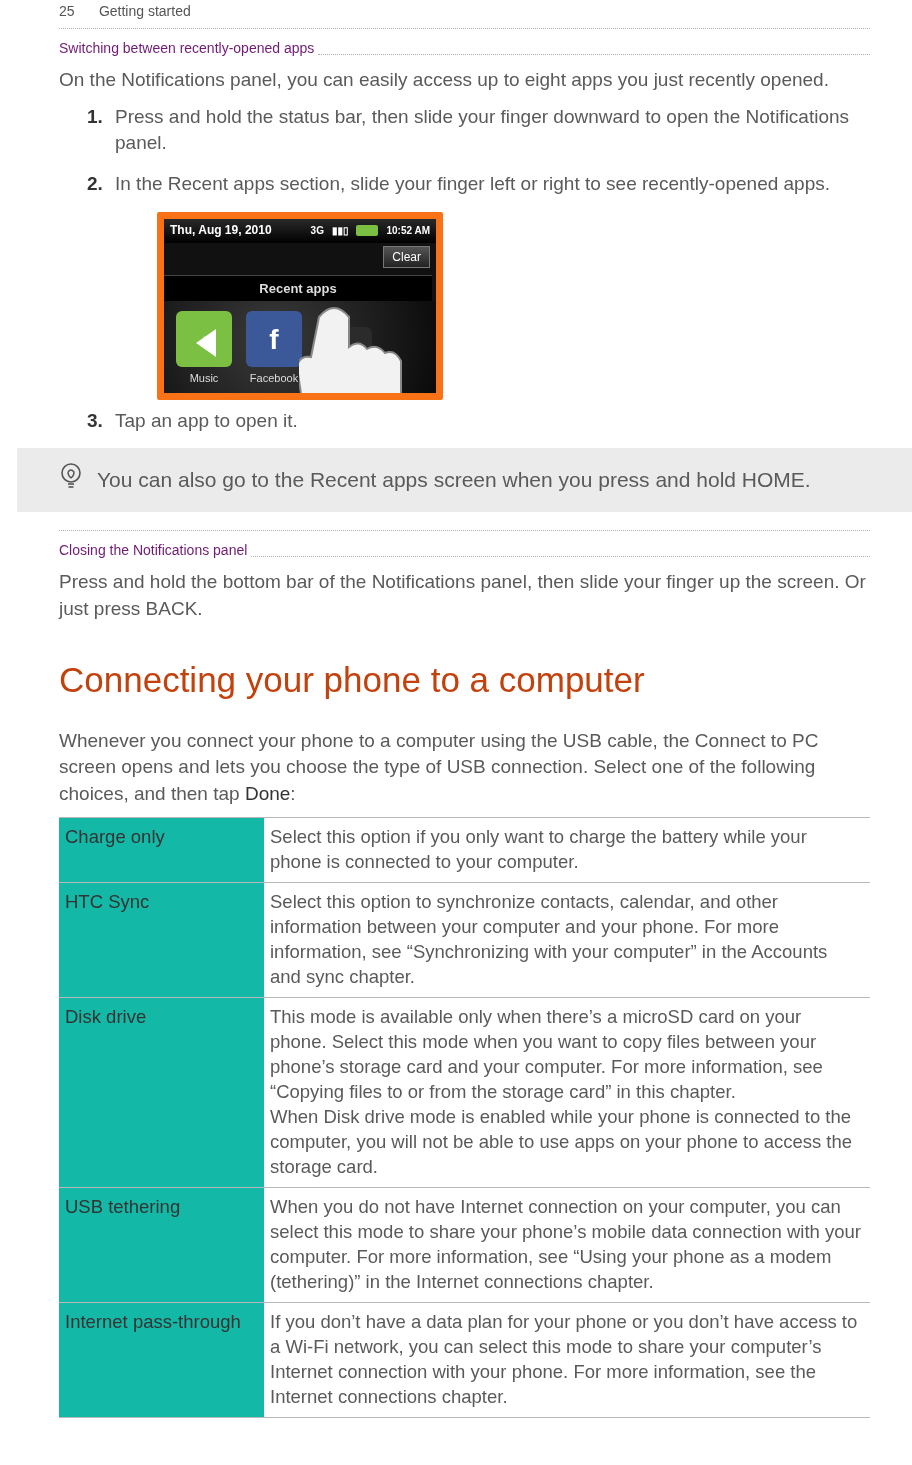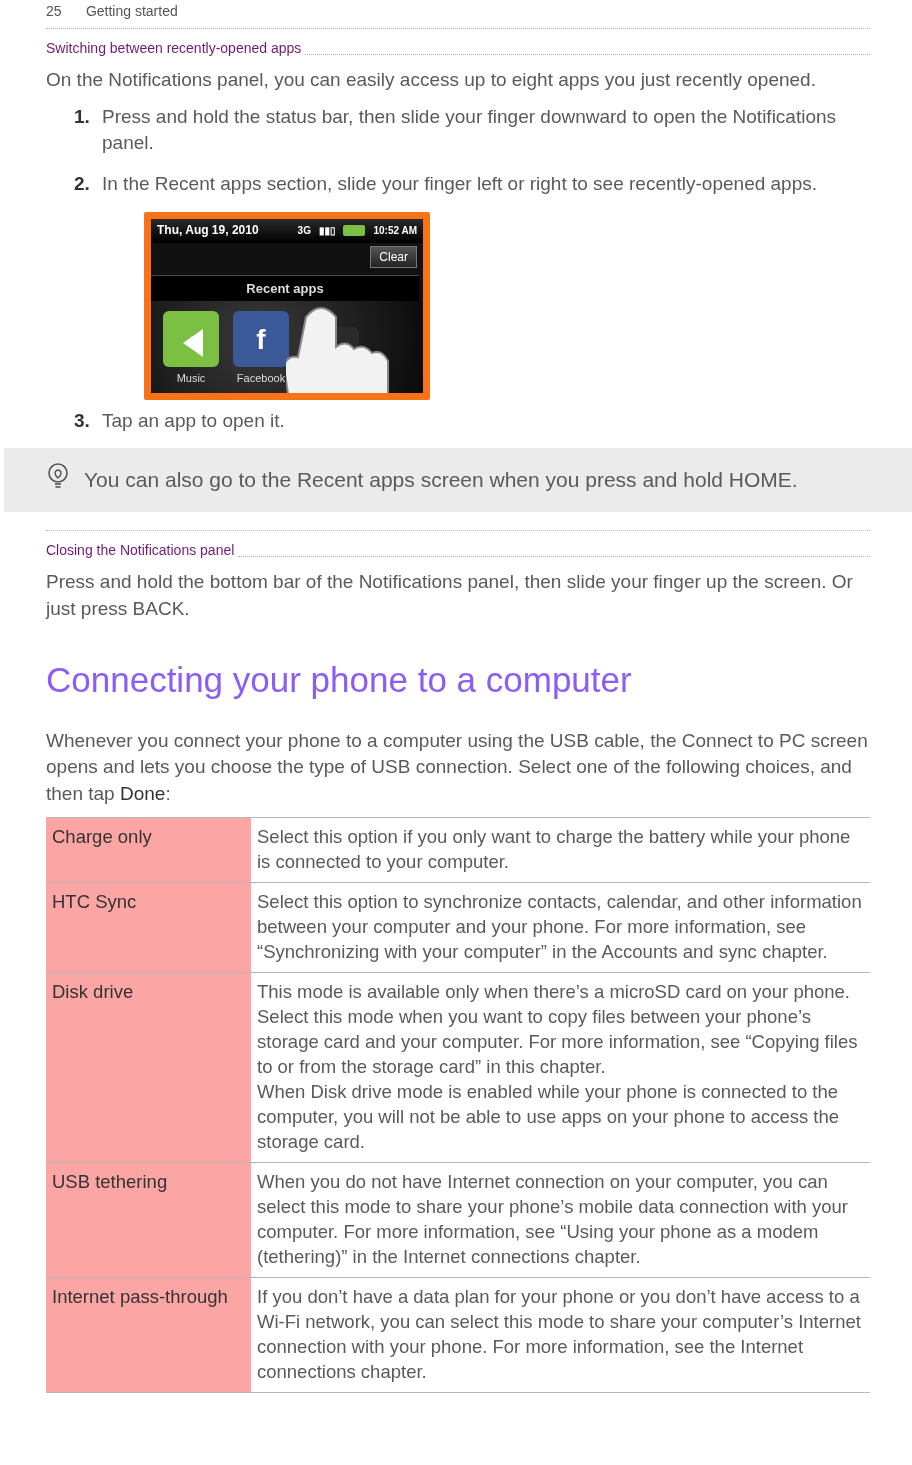--- a/index.html
+++ b/index.html
@@ -5,21 +5,21 @@
   * { box-sizing: border-box; margin: 0; padding: 0; }
   body {
     font-family: "Trebuchet MS", "Lucida Grande", Arial, sans-serif;
     color: #4a4a4a;
     font-size: 19px;
     line-height: 1.4;
     width: 912px;
     background: #fff;
   }
   .page {
-    padding: 0 0 20px 4px;
+    padding: 0 0 20px 17px;
   }
   .header-row {
     padding: 2px 0 6px 42px;
     font-size: 14px;
     color: #555;
   }
   .header-row .pgnum { display:inline-block; width: 36px; }
   .dotted {
     border: none;
     border-top: 1.5px dotted #b0b0b0;
@@ -168,21 +168,21 @@
   .tip-box .icon {
     flex: 0 0 auto;
     width: 24px;
   }
   .tip-box .txt {
     color: #5a5a5a;
     font-size: 21px;
   }
 
   .h1-green {
-    color: #8b5cf6;
+    color: #c2410c;
     font-size: 35px;
     font-weight: 400;
     margin-top: 32px;
     margin-bottom: 24px;
   }
   .done-bold { color:#333; }
 
   table.options {
     width: 100%;
     border-collapse: collapse;
@@ -192,21 +192,21 @@
   table.options td {
     border-top: 1px solid #b8b8b8;
     border-bottom: 1px solid #b8b8b8;
     padding: 7px 8px 7px 6px;
     vertical-align: top;
     color: #5a5a5a;
     line-height: 1.35;
   }
   table.options td.label {
     width: 205px;
-    background: #fca5a5;
+    background: #14b8a6;
     color: #333;
     font-weight: 400;
   }
 </style>
 </head>
 <body>
 
 <div class="page">
 
   <div class="header-row">

